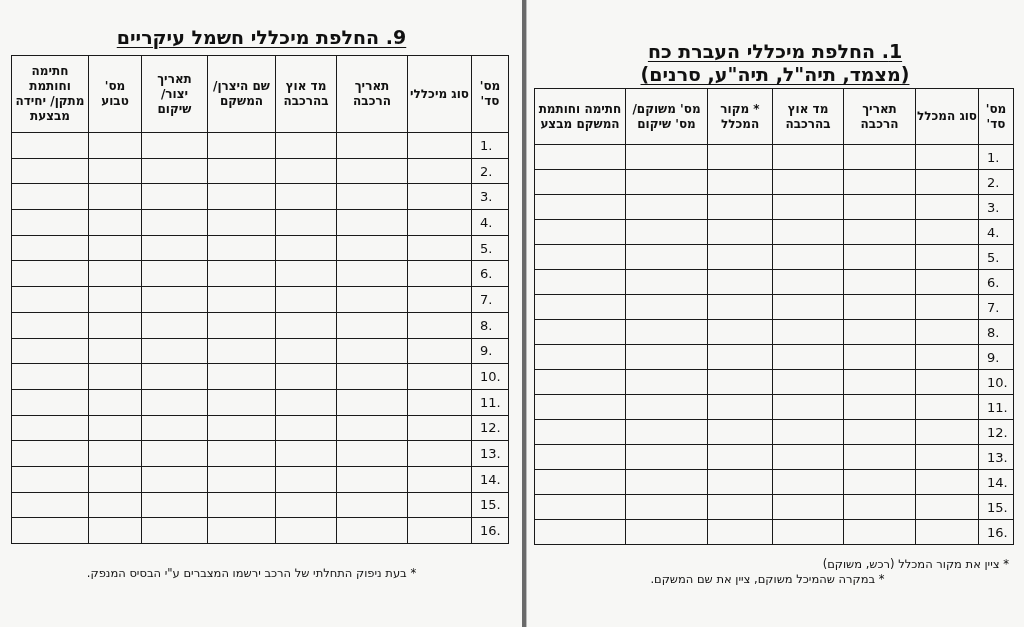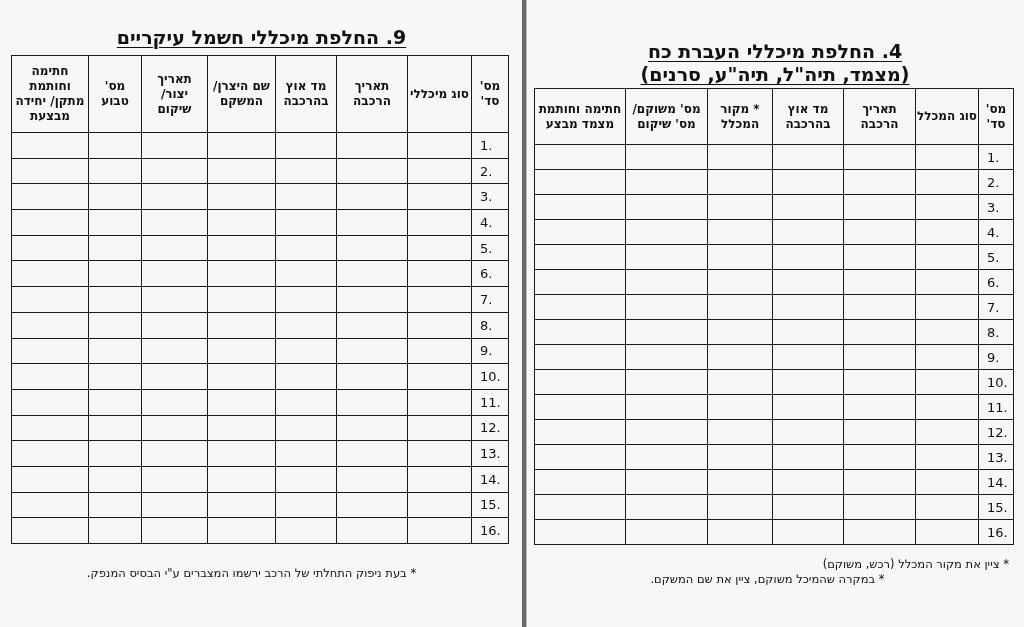--- a/index.html
+++ b/index.html
@@ -240,42 +240,42 @@
         <td></td>
         <td></td>
         <td></td>
       </tr>
     </tbody>
 </table>
 
 <div class="note n-left">* בעת ניפוק התחלתי של הרכב ירשמו המצברים ע"י הבסיס המנפק.</div>
 <div class="pagenum pn-left">57</div>
 
-<div class="title t-right1">4. החלפת מיכללי העברת כח</div>
+<div class="title t-right1">1. החלפת מיכללי העברת כח</div>
 <div class="title t-right2">(מצמד, תיה"ל, תיה"ע, סרנים)</div>
 
 <table class="tbl-right">
   <colgroup>
     <col style="width:35px">
       <col style="width:63px">
       <col style="width:72px">
       <col style="width:71px">
     <col style="width:65px">
       <col style="width:82px">
       <col style="width:91px">
   </colgroup>
   <thead>
     <tr id="rh">
         <th class="dash">מס' סד'</th>
         <th class="dash">סוג המכלל</th>
         <th>תאריך הרכבה</th>
         <th>מד אוץ בהרכבה</th>
         <th>* מקור המכלל</th>
         <th>מס' משוקם/ מס' שיקום</th>
-        <th>חתימה וחותמת מצמד מבצע</th>
+        <th>חתימה וחותמת המשקם מבצע</th>
       </tr>
   </thead>
   <tbody id="rb">
       <tr>
         <td class="num dash">.1</td>
         <td class=" dash"></td>
         <td></td>
         <td></td>
         <td></td>
         <td></td>

